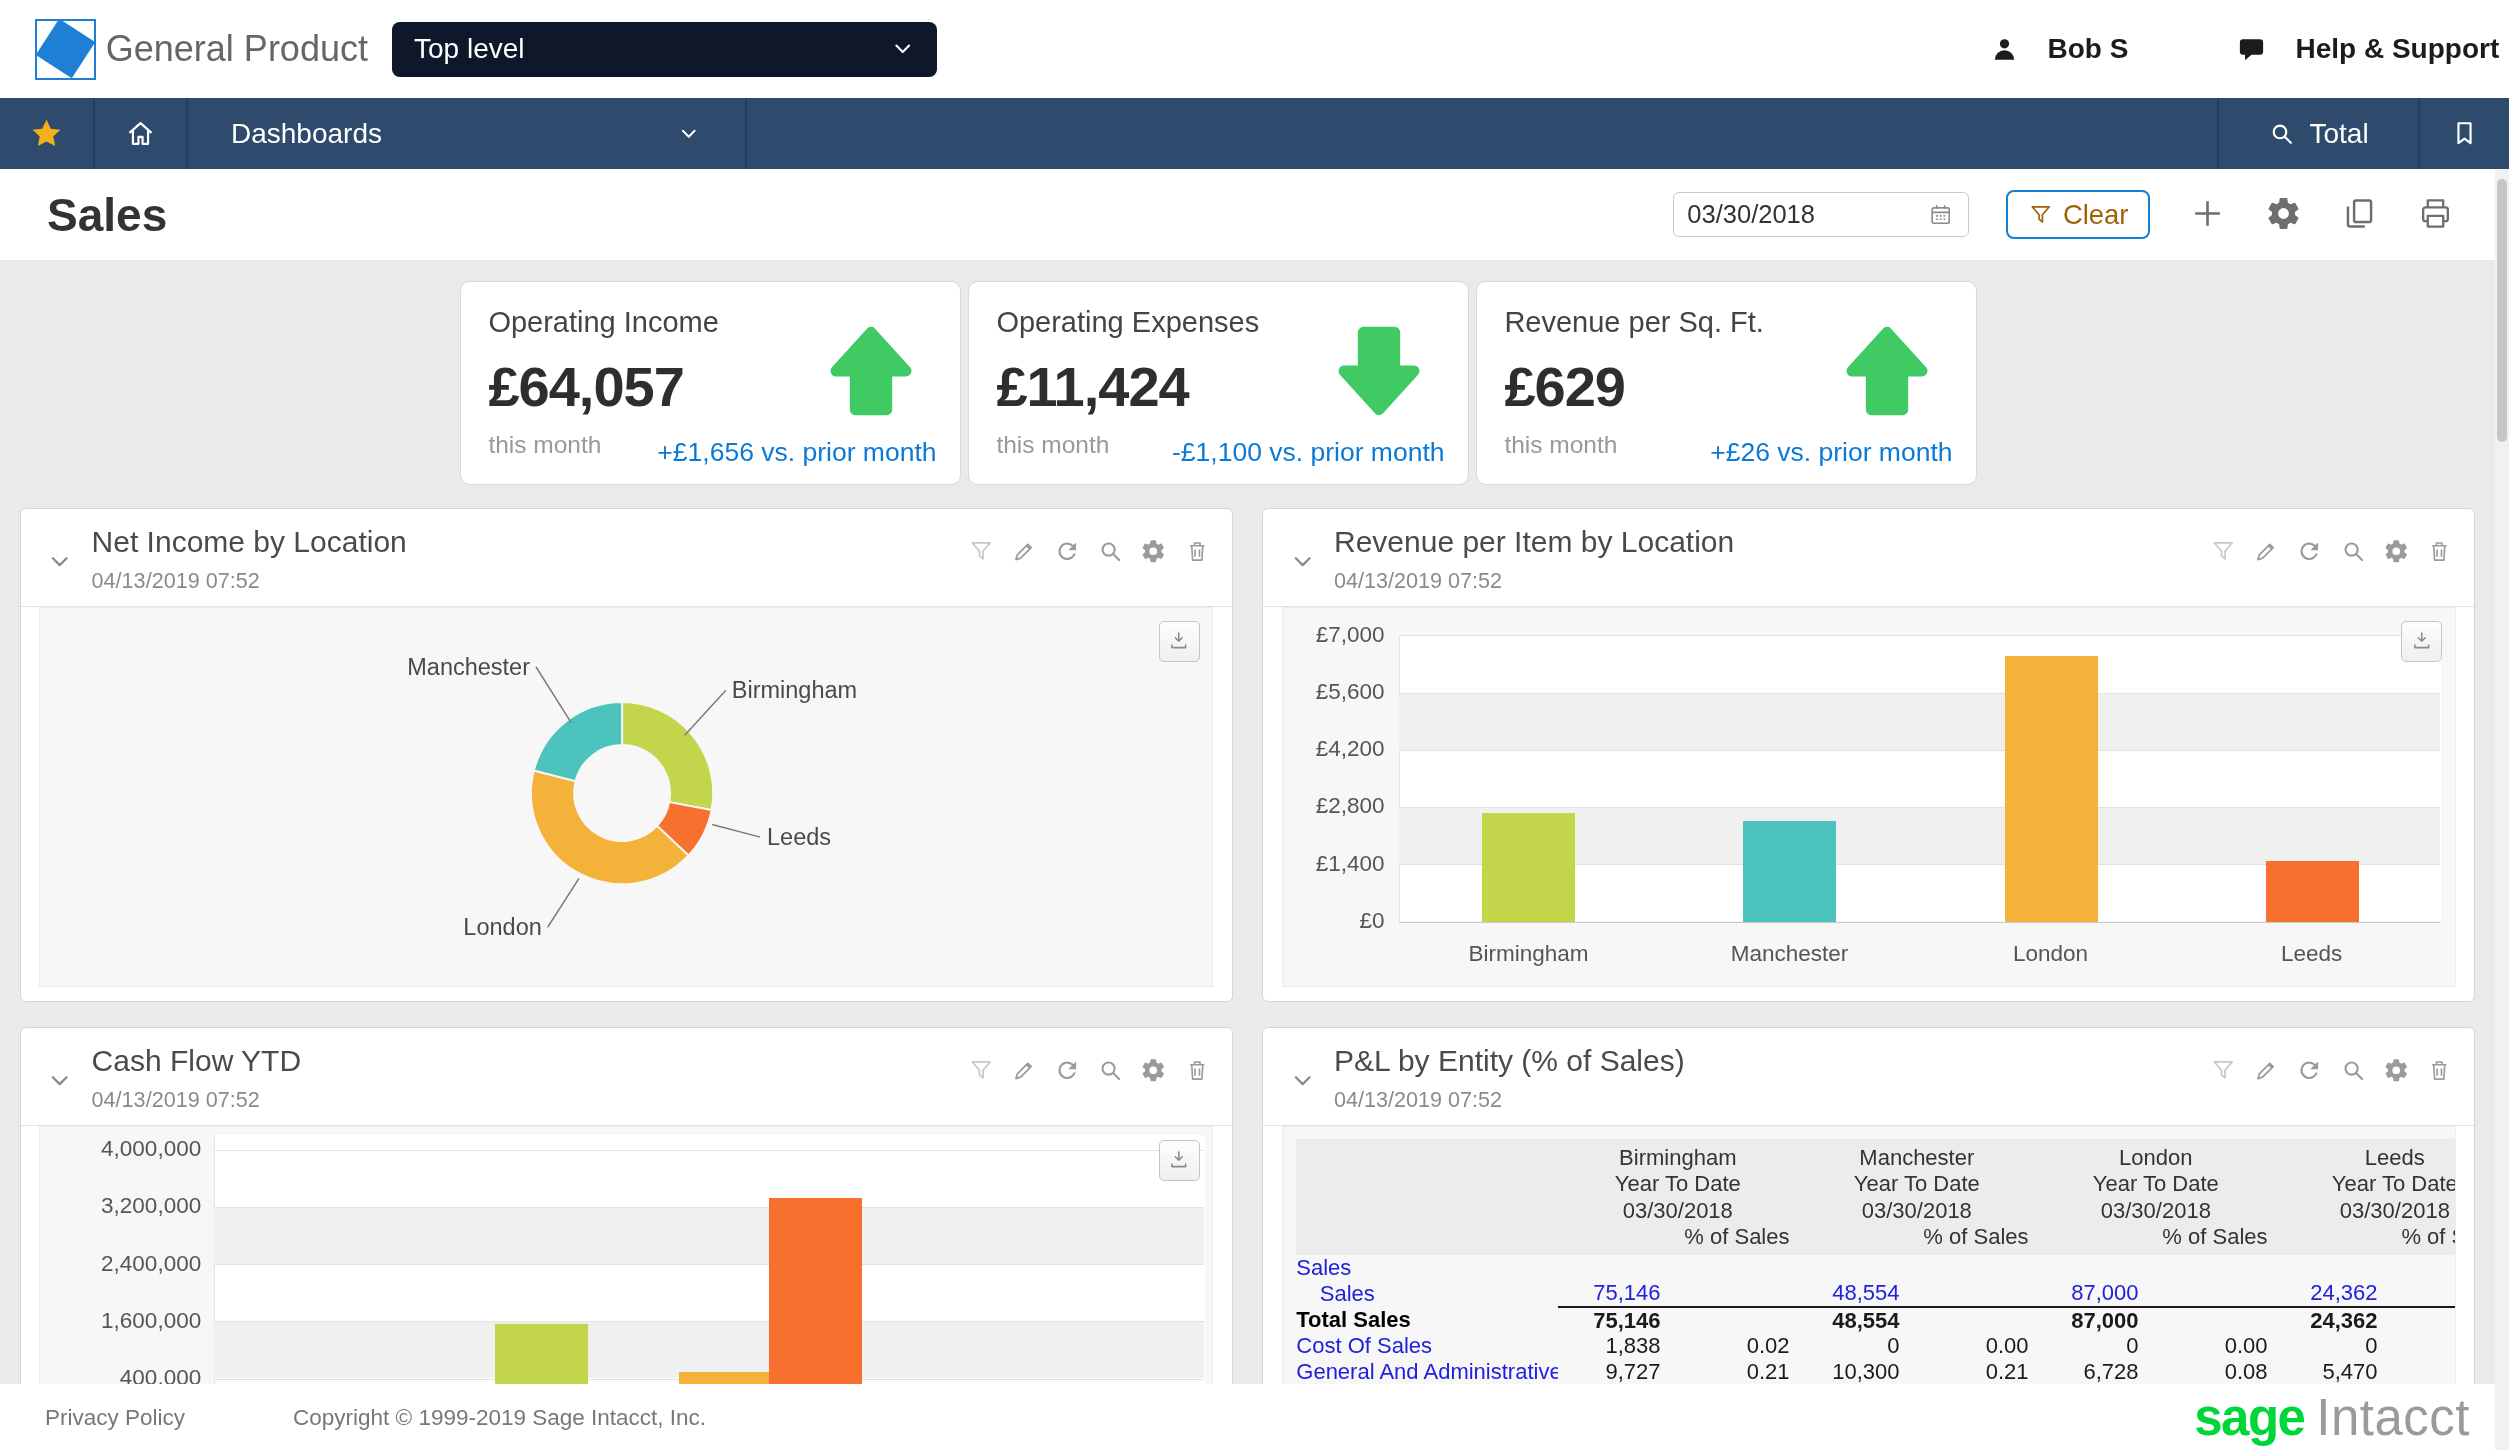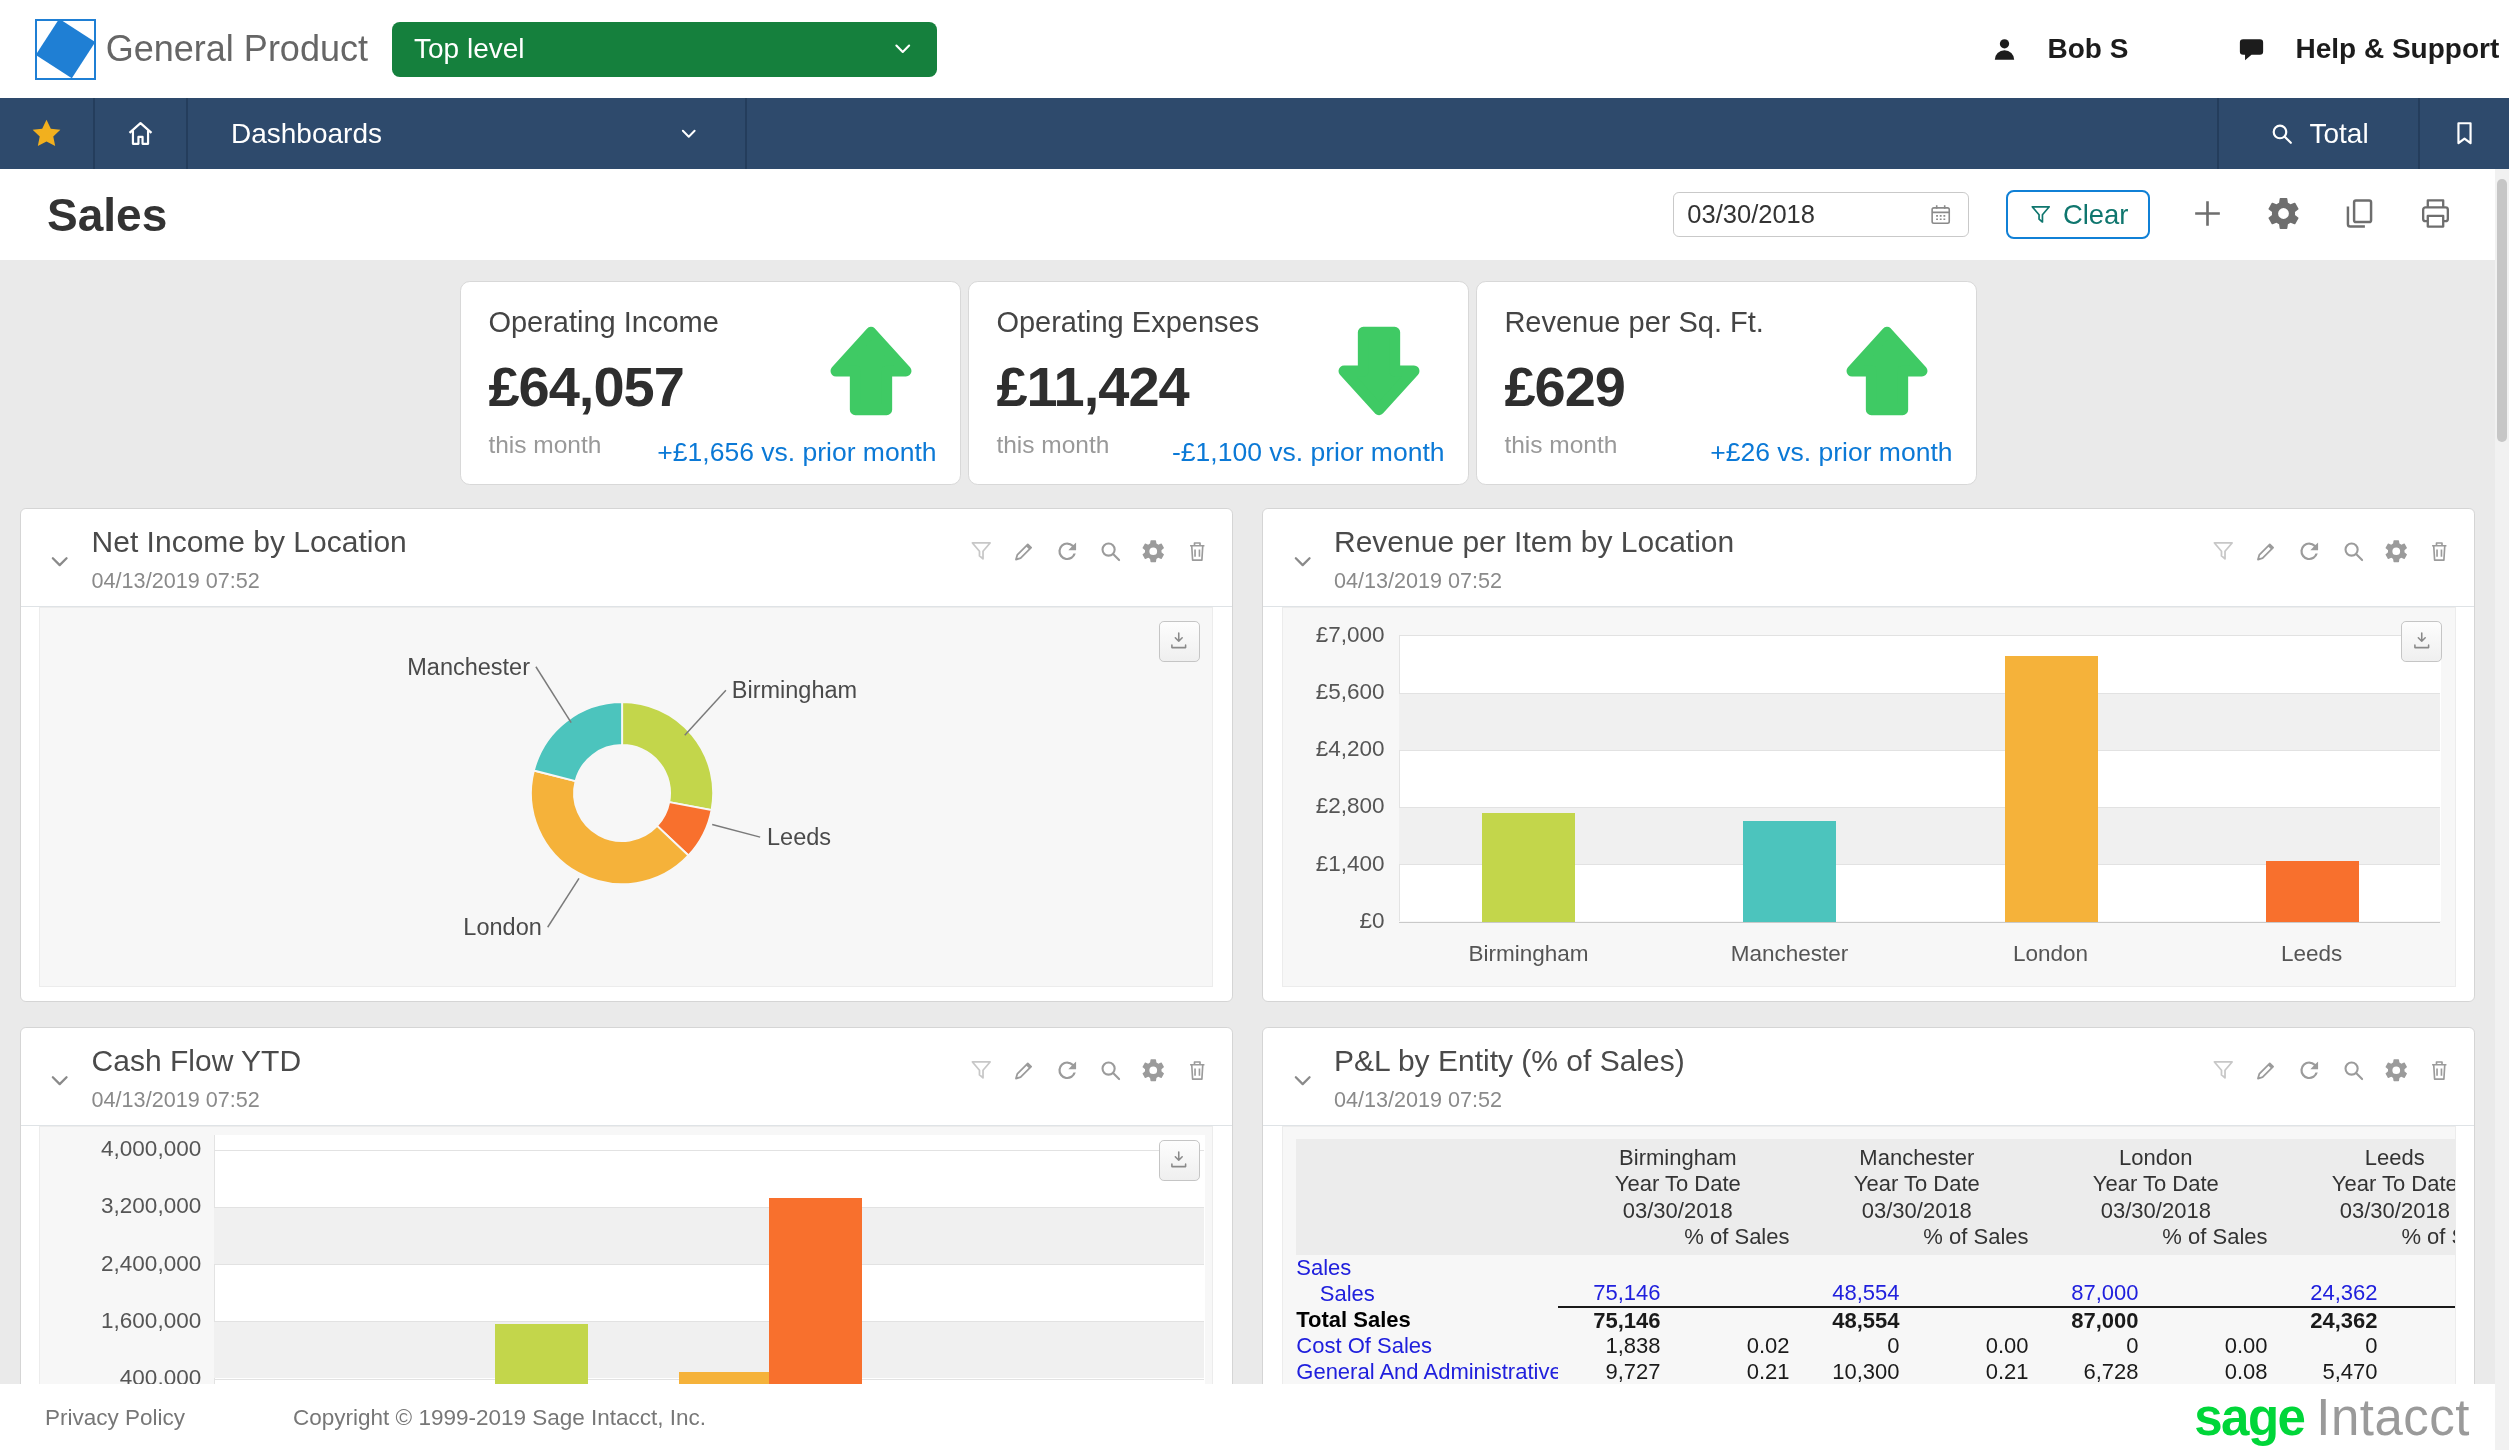--- a/index.html
+++ b/index.html
@@ -4,21 +4,21 @@
 <style>
   html,body{margin:0;padding:0;}
   body{width:2509px;height:1451px;overflow:hidden;font-family:"Liberation Sans",sans-serif;background:#eaeaea;}
   .page{position:relative;width:2509px;height:1451px;overflow:hidden;background:#eaeaea;}
 
   
   .topbar{position:absolute;top:0;left:0;width:2509px;height:98px;background:#fff;display:flex;align-items:center;z-index:4;}
   .logo{position:relative;width:57px;height:57px;border:2.9px solid #1f7fd4;margin-left:35px;background:#fff;overflow:hidden;flex:0 0 auto;}
   .logo-diamond{position:absolute;left:50%;top:50%;width:43px;height:43px;margin:-21.6px 0 0 -21.6px;background:#1f7fd4;transform:rotate(33deg);}
   .company{margin-left:9.8px;font-size:36px;color:#666;}
-  .entity-btn{margin-left:24.5px;width:545px;height:55px;background:#15803d;border:none;border-radius:7.8px;color:#fff;font-size:28px;display:flex;align-items:center;justify-content:space-between;padding:0 21.6px;cursor:pointer;}
+  .entity-btn{margin-left:24.5px;width:545px;height:55px;background:#0f172a;border:none;border-radius:7.8px;color:#fff;font-size:28px;display:flex;align-items:center;justify-content:space-between;padding:0 21.6px;cursor:pointer;}
   .entity-btn svg{width:25.5px;height:25.5px;}
   .top-right{margin-left:auto;display:flex;align-items:center;margin-right:9.8px;}
   .top-link{display:flex;align-items:center;gap:28px;font-size:28px;font-weight:600;color:#1c1c1c;cursor:pointer;}
   .top-link + .top-link{margin-left:108px;}
   .top-link svg{width:31px;height:31px;}
 
   
   .navbar{position:absolute;top:98px;left:0;width:2509px;height:71px;background:#2e4a6c;display:flex;align-items:stretch;z-index:4;}
   .nav-cell{display:flex;align-items:center;justify-content:center;color:#fff;cursor:pointer;}
   .nav-divider{width:2px;background:#243d5c;}
@@ -33,21 +33,21 @@
   .nav-search svg{width:27.4px;height:27.4px;}
   .nav-bookmark{width:89px;}
   .nav-bookmark svg{width:29px;height:29px;}
 
   
   .title-row{position:absolute;top:169px;left:0;width:2509px;height:91px;background:#fff;display:flex;align-items:center;z-index:3;}
   .page-title{margin:0 0 0 47px;font-size:46px;font-weight:600;color:#333;}
   .title-actions{margin-left:auto;display:flex;align-items:center;margin-right:55px;}
   .date-input{width:267px;height:43px;border:1px solid #c9c9c9;border-radius:5.9px;background:#fff;display:flex;align-items:center;justify-content:space-between;padding:0 13.7px;font-size:25.5px;color:#333;cursor:pointer;}
   .date-input svg{width:27.4px;height:27.4px;color:#8a8a8a;}
-  .clear-btn{margin-left:37px;height:49px;padding:0 19.6px;border:2.9px solid #1080d6;border-radius:7.8px;background:#fff;color:#0f766e;font-size:27.4px;display:flex;align-items:center;gap:9.8px;cursor:pointer;}
+  .clear-btn{margin-left:37px;height:49px;padding:0 19.6px;border:2.9px solid #1080d6;border-radius:7.8px;background:#fff;color:#a16207;font-size:27.4px;display:flex;align-items:center;gap:9.8px;cursor:pointer;}
   .clear-btn svg{width:25.5px;height:25.5px;}
   .icon-btn{margin-left:39px;background:none;border:none;padding:0;color:#6e6e6e;cursor:pointer;}
   .icon-btn svg{width:37px;height:37px;}
 
   
   .kpi-row{position:absolute;top:281px;left:460px;display:flex;gap:7px;z-index:1;}
   .kpi-card{position:relative;width:501px;height:204px;background:#fff;border:1px solid #d8d8d8;border-radius:9.8px;box-sizing:border-box;padding:23.5px 27.4px;}
   .kpi-title{font-size:29px;color:#444;}
   .kpi-value{font-size:56px;font-weight:600;color:#2e2e2e;margin-top:15.7px;letter-spacing:-1px;}
   .kpi-period{font-size:24.5px;color:#999;margin-top:12px;}

